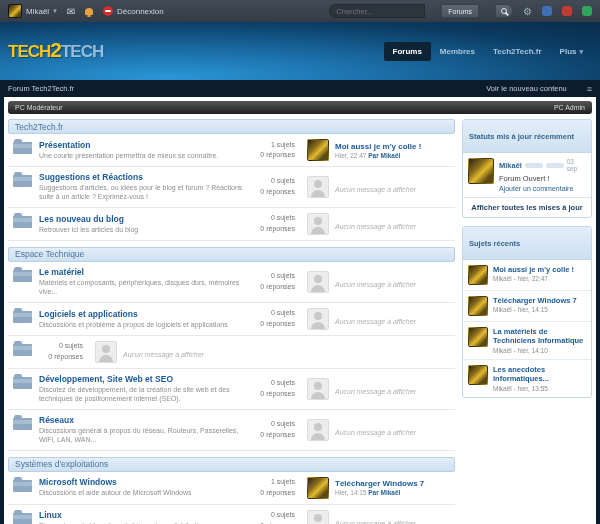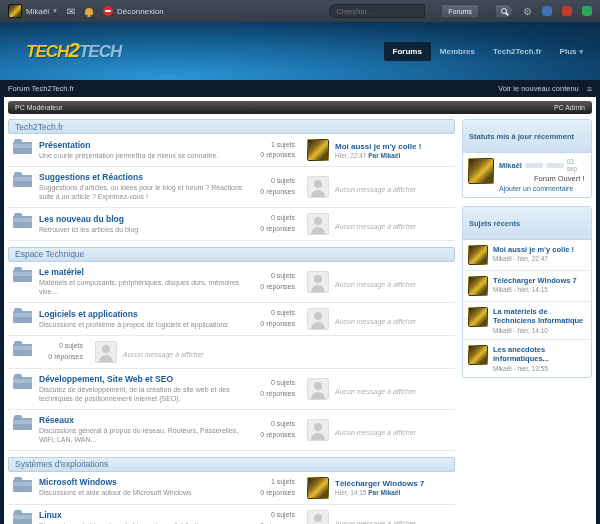--- a/index.html
+++ b/index.html
@@ -37,35 +37,35 @@
     position:relative; display:inline-block; }
   .mag::after { content:""; position:absolute; width:4px; height:1.5px;
     background:#dfe6ec; transform:rotate(45deg); right:-3px; bottom:-1px; }
   .gear { font-size:10px; color:#9fb0bf; cursor:pointer; }
   .dot { width:10px; height:10px; border-radius:3px; display:inline-block; cursor:pointer; }
 
   
   .banner { height:58px; position:relative;
     background:radial-gradient(130% 160% at 28% 95%, #2b96d8 0%, #1a6ba3 30%,
       #0b3a60 62%, #071e33 100%); }
-  .logo { position:absolute; left:26px; top:16px; font-weight:bold; font-style:italic;
+  .logo { position:absolute; left:8px; top:16px; font-weight:bold; 
     font-size:17px; letter-spacing:-1px; cursor:pointer; }
   .logo .y { color:#f3c520; text-shadow:1px 1px 1px #00000066; }
   .logo .y2 { color:#f3c520; font-size:21px; text-shadow:1px 1px 1px #00000066; }
   .logo .b { color:#bcd8ec; opacity:.75; text-shadow:1px 1px 1px #00000044; }
   .nav { position:absolute; right:8px; top:20px; display:flex; align-items:stretch; }
   .nav-tab { font-size:8px; font-weight:bold; color:#a9c6dc; padding:5px 9px;
     cursor:pointer; display:flex; align-items:center; gap:3px; }
   .nav-tab.active { background:#0c2436; color:#fff; border-radius:2px; }
 
   
   .crumbbar { height:17px; background:#0d1b2a; display:flex; align-items:center;
     padding:0 8px; font-size:7.5px; color:#c2cdd8; }
   .crumbbar .grow { flex:1; }
-  .crumb-right { display:flex; align-items:center; gap:8px; cursor:pointer; }
+  .crumb-right { display:flex; align-items:center; gap:20px; cursor:pointer; }
   .list-ic { font-size:9px; color:#9fb4c6; }
 
   
   .wrapper { margin:0 4px; background:#fff; padding:4px; min-height:427px; }
   .modbar { height:13px; border-radius:3px; background:linear-gradient(#565656,#1f1f1f);
     display:flex; align-items:center; padding:0 7px; font-size:7px; color:#ddd; }
   .modbar .grow { flex:1; }
   .cols { display:flex; gap:7px; margin-top:5px; }
   .leftcol { flex:1; min-width:0; }
   .sidebar { width:130px; flex:none; }
@@ -113,21 +113,21 @@
   .panel-head { height:33px; background:linear-gradient(#e3eef9,#cde0f1);
     border-bottom:1px solid #c5d8ea; display:flex; align-items:center; padding:0 6px;
     font-size:7.5px; font-weight:bold; color:#39658e; }
   .status-item { display:flex; padding:5px; gap:5px; }
   .st-avatar { width:26px; height:26px; flex:none; border-radius:2px; }
   .st-body { flex:1; min-width:0; }
   .st-row1 { display:flex; align-items:center; gap:3px; }
   .st-name { font-size:7.5px; font-weight:bold; color:#2a6496; cursor:pointer; }
   .smudge { width:18px; height:5px; border-radius:2px; background:rgba(150,180,210,.35); }
   .st-date { margin-left:auto; font-size:6.5px; color:#9aa6b0; }
-  .st-status { font-size:7.5px; color:#444; margin-top:2px;margin-left:35px; }
+  .st-status { font-size:7.5px; color:#444; margin-top:2px; }
   .st-comment { font-size:7px; color:#2a6496; margin-top:2px; cursor:pointer; }
   .panel-foot { border-top:1px solid #dbe6f0; padding:5px; text-align:center;
     font-size:7.5px; font-weight:bold; color:#1c3e5e; cursor:pointer; }
   .recent-item { display:flex; gap:5px; padding:5px; border-bottom:1px solid #e2ecf5;
     cursor:pointer; }
   .recent-item:last-child { border-bottom:none; }
   .rc-avatar { width:20px; height:20px; flex:none; border-radius:2px; }
   .rc-title { font-size:7.5px; font-weight:bold; color:#1b5a9a; line-height:1.25; }
   .rc-meta { font-size:6.5px; color:#8f8f8f; margin-top:1px; }
 </style>
@@ -431,20 +431,21 @@
             <div class="st-row1">
               <span class="st-name">Mikaël</span>
               <span class="smudge"></span>
               <span class="smudge"></span>
               <span class="st-date">03 sep</span>
             </div>
             <div class="st-status">Forum Ouvert !</div>
             <div class="st-comment">Ajouter un commentaire</div>
           </div>
         </div>
+        <div class="panel-foot">Afficher toutes les mises à jour</div>
       </div>
 
       <div class="panel">
         <div class="panel-head">Sujets récents</div>
         <div>
   <div class="recent-item">
     <span class="rc-avatar avatar-photo"></span>
     <div>
       <div class="rc-title">Moi aussi je m'y colle !</div>
       <div class="rc-meta">Mikaël - hier, 22:47</div>

